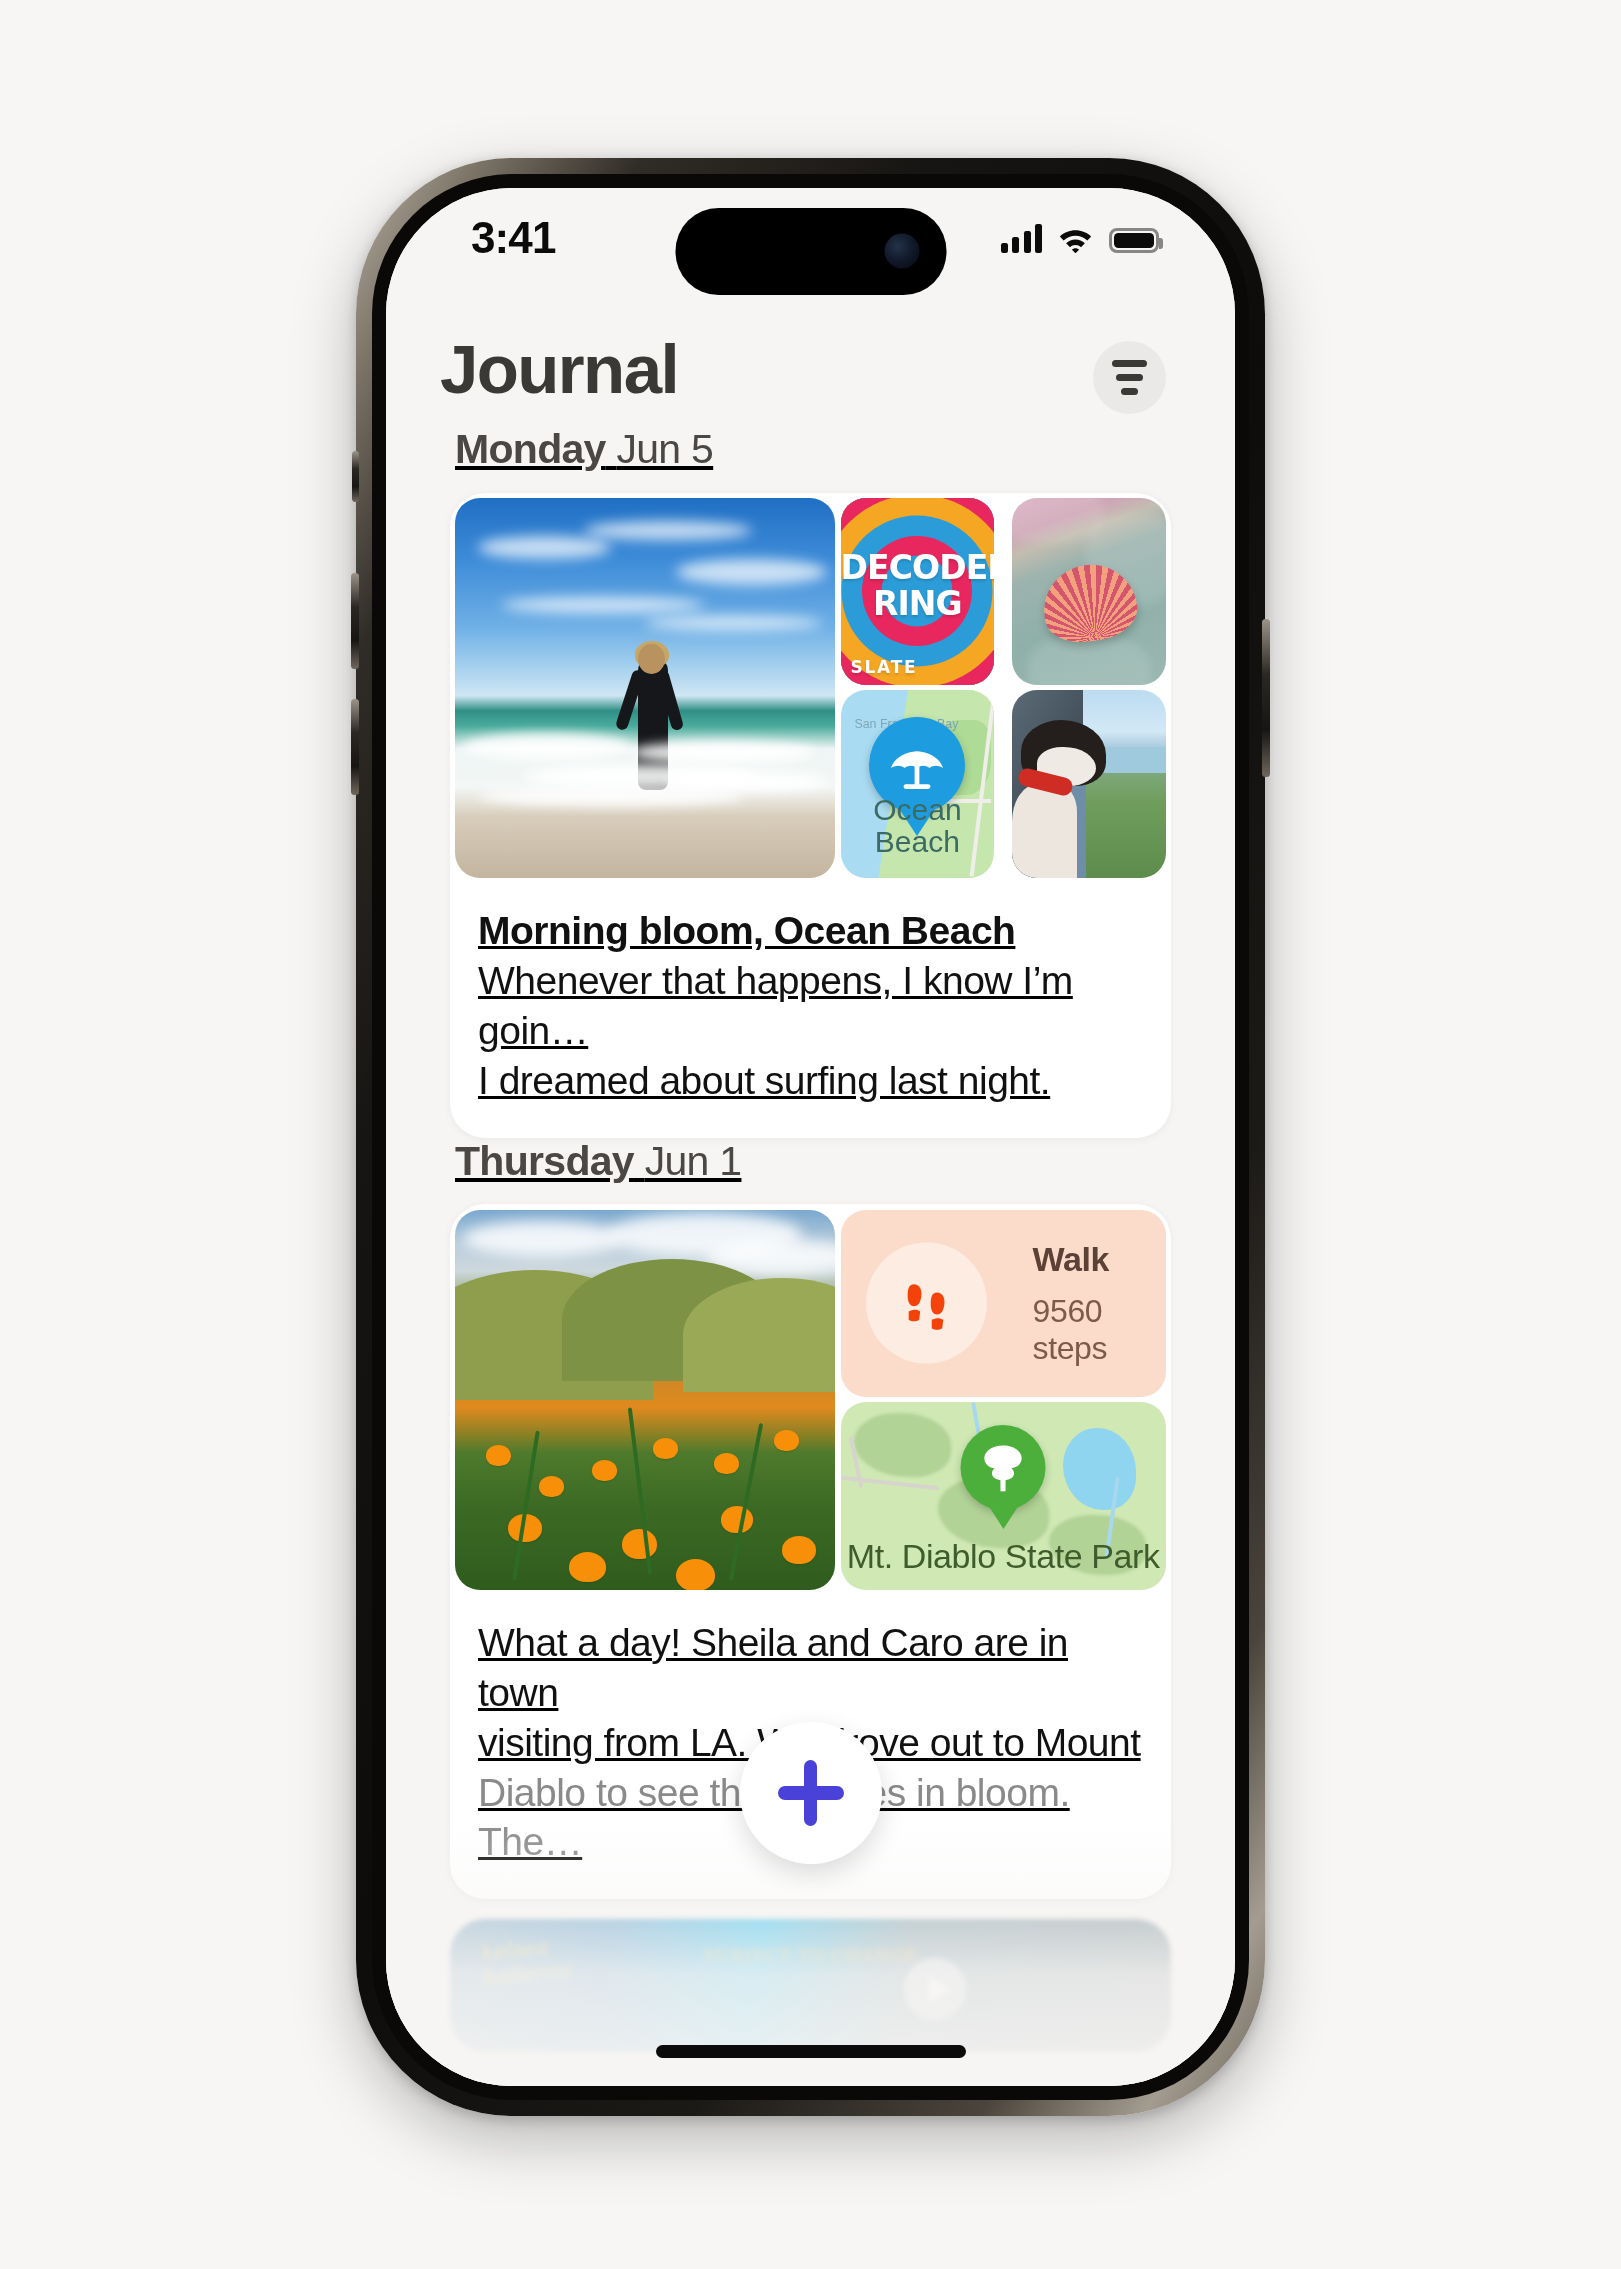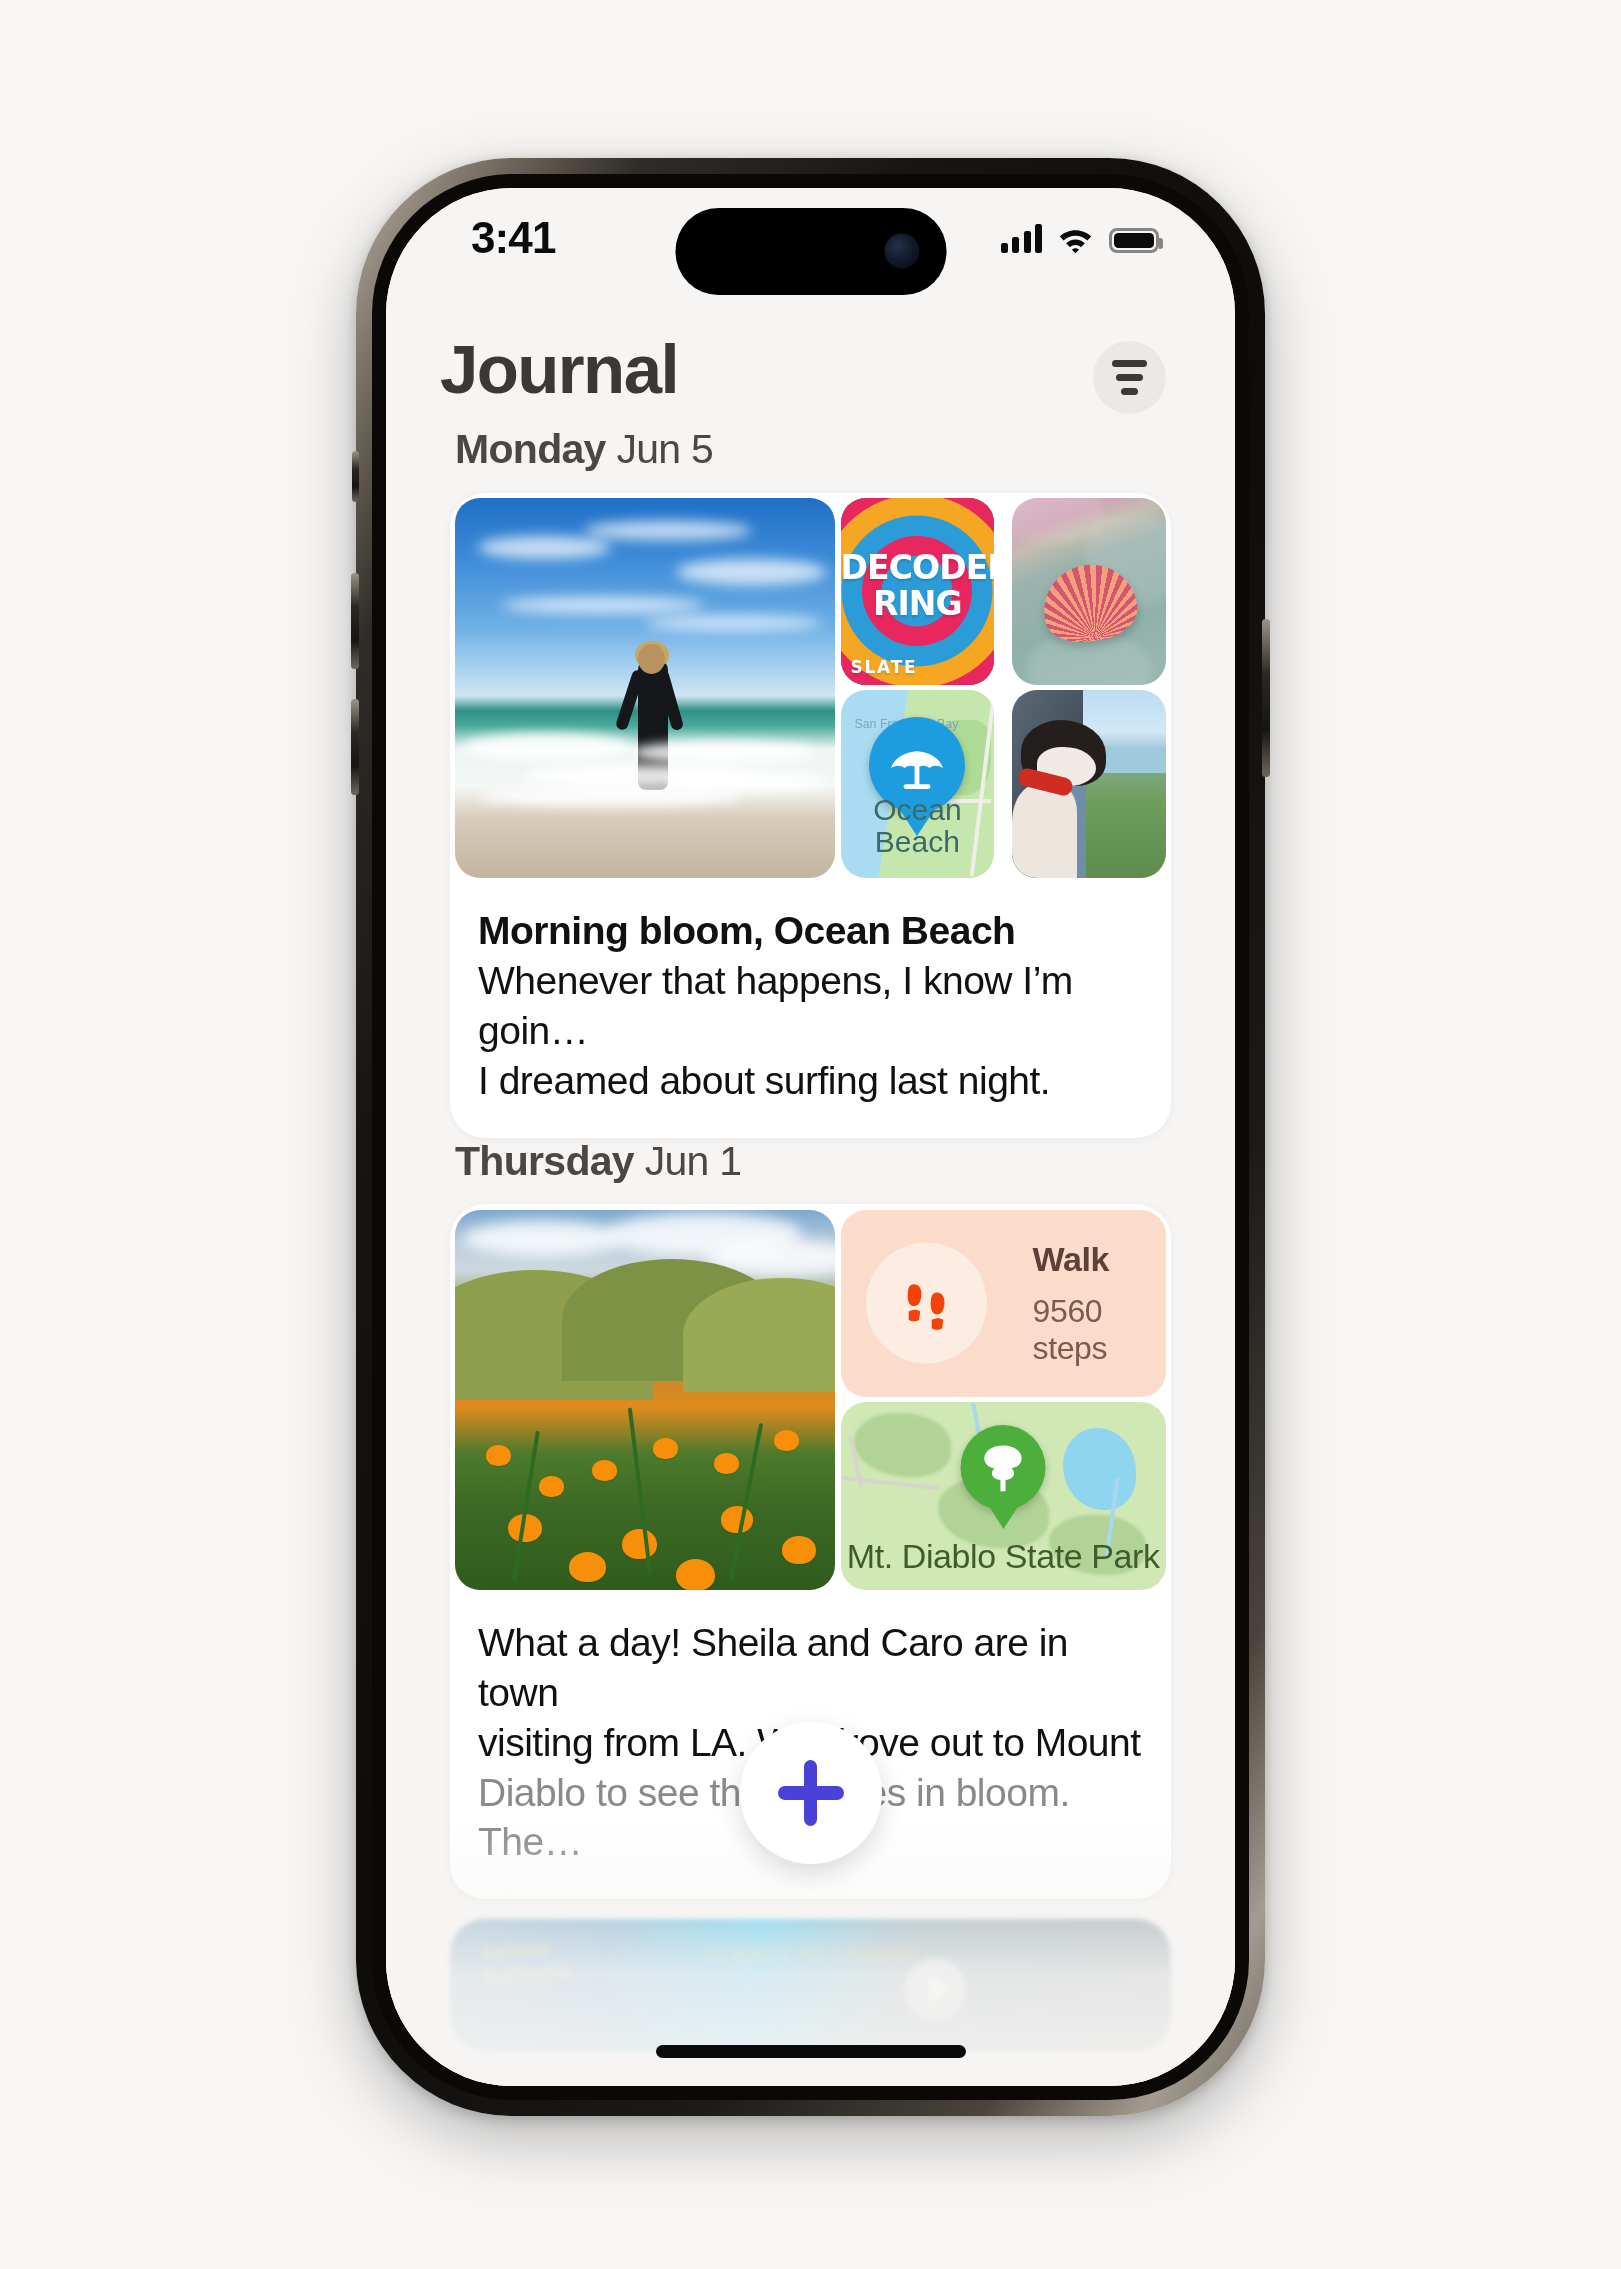--- a/index.html
+++ b/index.html
@@ -68,21 +68,21 @@
   #page-title{position:absolute;left:54px;top:8.9px;font-size:69px;font-weight:bold;color:#3b3936;letter-spacing:-1.6px;}
   #filter-button{
     position:absolute;right:69px;top:19.5px;width:73px;height:73px;border-radius:50%;
     background:#ebe9e7;display:flex;flex-direction:column;align-items:center;justify-content:center;gap:7px;
   }
   #filter-button i{display:block;height:7px;background:#3b3936;border-radius:3.5px;}
   #filter-button i:nth-child(1){width:35px;}
   #filter-button i:nth-child(2){width:26.6px;}
   #filter-button i:nth-child(3){width:17.7px;}
 
-  #feed{position:absolute;left:0;top:238px;width:100%;bottom:0;overflow:hidden;}
+  #feed{position:absolute;left:0;top:238px;width:100%;bottom:0;overflow:hidden;text-decoration:underline;}
   .day-header{margin:0 0 0 69px;font-size:41px;color:#4a4744;letter-spacing:-0.7px;}
   .day-header .dow{font-weight:bold;}
   .day-header .date{font-weight:normal;}
 
   .entry-card{
     margin:19.5px 64px 0 64px; background:#fff; border-radius:35px; overflow:hidden;
     box-shadow:0 1.8px 8.9px rgba(0,0,0,.05);
   }
   .media-grid{display:flex;gap:5.3px;padding:5.3px;}
   .media-main{flex:0 0 380px;height:380px;border-radius:25px;overflow:hidden;position:relative;}

